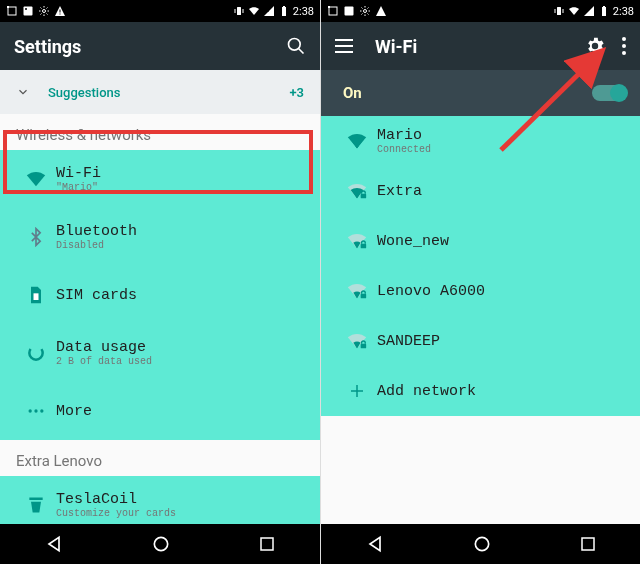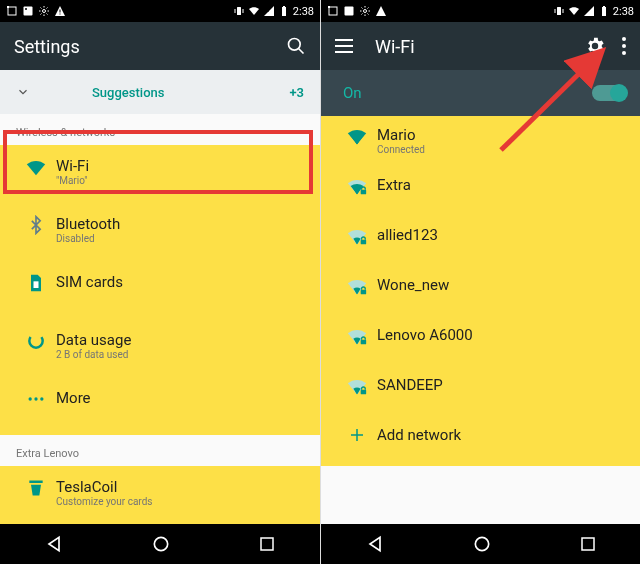--- a/index.html
+++ b/index.html
@@ -10,40 +10,40 @@
 
   
   .status { height: 22px; background: #000; color: #fff; display: flex; align-items: center; padding: 0 6px; font-size: 11px; text-align: center; }
   .status .left-icons { display: flex; gap: 4px; }
   .status .spacer { flex: 1; }
   .status .right-icons { display: flex; gap: 3px; align-items: center; }
   .sic { width: 12px; height: 12px; display: inline-block; }
 
   
   .appbar { height: 48px; background: #263238; color: #fff; display: flex; align-items: center; padding: 0 14px; font-size: 18px; }
-  .appbar .title { flex: 1; font-weight: 400; }
+  .appbar .title { flex: 1; font-weight: 700; }
   .appbar.sub { height: 46px; background: #37474f; padding-left: 22px; font-size: 15px; }
-  .appbar.sub .title { color: #14b8a6; }
+  .appbar.sub .title { color: #fef9c3; }
 
   
   .hamburger { width: 18px; height: 14px; margin-right: 22px; display:flex; flex-direction:column; justify-content:space-between;}
   .hamburger div { height: 2px; background:#fff; }
 
   
   .toggle { width: 34px; height: 16px; background: #4e9a94; border-radius: 8px; position: relative; }
   .toggle .knob { width: 18px; height: 18px; background: #26a69a; border-radius: 50%; position: absolute; right: -2px; top: -1px; }
 
   
-  .suggest { height: 44px; background: #eceff1; display: flex; align-items: center; padding: 0 16px; color: #009688; font-size: 13px; font-weight: 500; gap: 44px; }
+  .suggest { height: 44px; background: #eceff1; display: flex; align-items: center; padding: 0 16px; color: #009688; font-size: 13px; font-weight: 500; }
   .suggest .chev { color: #555; margin-right: 18px; }
   .suggest .count { margin-left: auto; font-weight: 600; }
 
-  .section-label { font-size: 11px; color: #757575; padding: 12px 16px 6px; }
-
-  .row { display: flex; align-items: flex-start; padding: 12px 16px; background: #fde047; min-height: 58px; }
+  .section-label { font-size: 15px; color: #757575; padding: 12px 16px 6px; }
+
+  .row { display: flex; align-items: center; padding: 12px 16px; background: #5eead4; min-height: 58px; font-family: Liberation Mono, monospace; }
   .row.compact { min-height: 50px; padding: 10px 16px; }
   .row .ricon { width: 40px; display:flex; justify-content:center; color: #009688; flex-shrink:0; }
   .row .ricon.grey { color: #607d8b; }
   .row .rtext { display:flex; flex-direction:column; }
   .row .rlabel { font-size: 15px; color: #212121; }
   .row .rsub { font-size: 10px; color: #757575; }
 
   .highlight { position:absolute; border: 4px solid #e53935; z-index: 5; pointer-events:none; }
 
   .arrow { position:absolute; z-index: 6; pointer-events:none; }
@@ -307,36 +307,20 @@
             <svg width="22" height="22" viewBox="0 0 24 24">
               <path d="M12 20L2 8c6-5 14-5 20 0z" fill="#b2dfdb"></path>
               <path d="M12 20L5 11c4-3 10-3 14 0z" fill="#b2dfdb"></path>
               <path d="M12 20L8 14c2.5-2 5.5-2 8 0z" fill="#009688"></path>
               <path d="M12 20l-2-3c1.3-1 2.7-1 4 0z" fill="#009688"></path>
               <rect x="16" y="15" width="6" height="5" fill="#009688" rx="1"></rect>
               <path d="M17 15v-1a2 2 0 014 0v1" fill="none" stroke="#009688" stroke-width="1.5"></path>
             </svg>
           </div>
     <div class="rtext">
-      <span class="rlabel">allied123</span>
-
-    </div>
-        </div>
-        <div class="row compact">
-    <div class="ricon">
-            <svg width="22" height="22" viewBox="0 0 24 24">
-              <path d="M12 20L2 8c6-5 14-5 20 0z" fill="#b2dfdb"></path>
-              <path d="M12 20L5 11c4-3 10-3 14 0z" fill="#b2dfdb"></path>
-              <path d="M12 20L8 14c2.5-2 5.5-2 8 0z" fill="#009688"></path>
-              <path d="M12 20l-2-3c1.3-1 2.7-1 4 0z" fill="#009688"></path>
-              <rect x="16" y="15" width="6" height="5" fill="#009688" rx="1"></rect>
-              <path d="M17 15v-1a2 2 0 014 0v1" fill="none" stroke="#009688" stroke-width="1.5"></path>
-            </svg>
-          </div>
-    <div class="rtext">
       <span class="rlabel">Wone_new</span>
 
     </div>
         </div>
         <div class="row compact">
     <div class="ricon">
             <svg width="22" height="22" viewBox="0 0 24 24">
               <path d="M12 20L2 8c6-5 14-5 20 0z" fill="#b2dfdb"></path>
               <path d="M12 20L5 11c4-3 10-3 14 0z" fill="#b2dfdb"></path>
               <path d="M12 20L8 14c2.5-2 5.5-2 8 0z" fill="#009688"></path>

